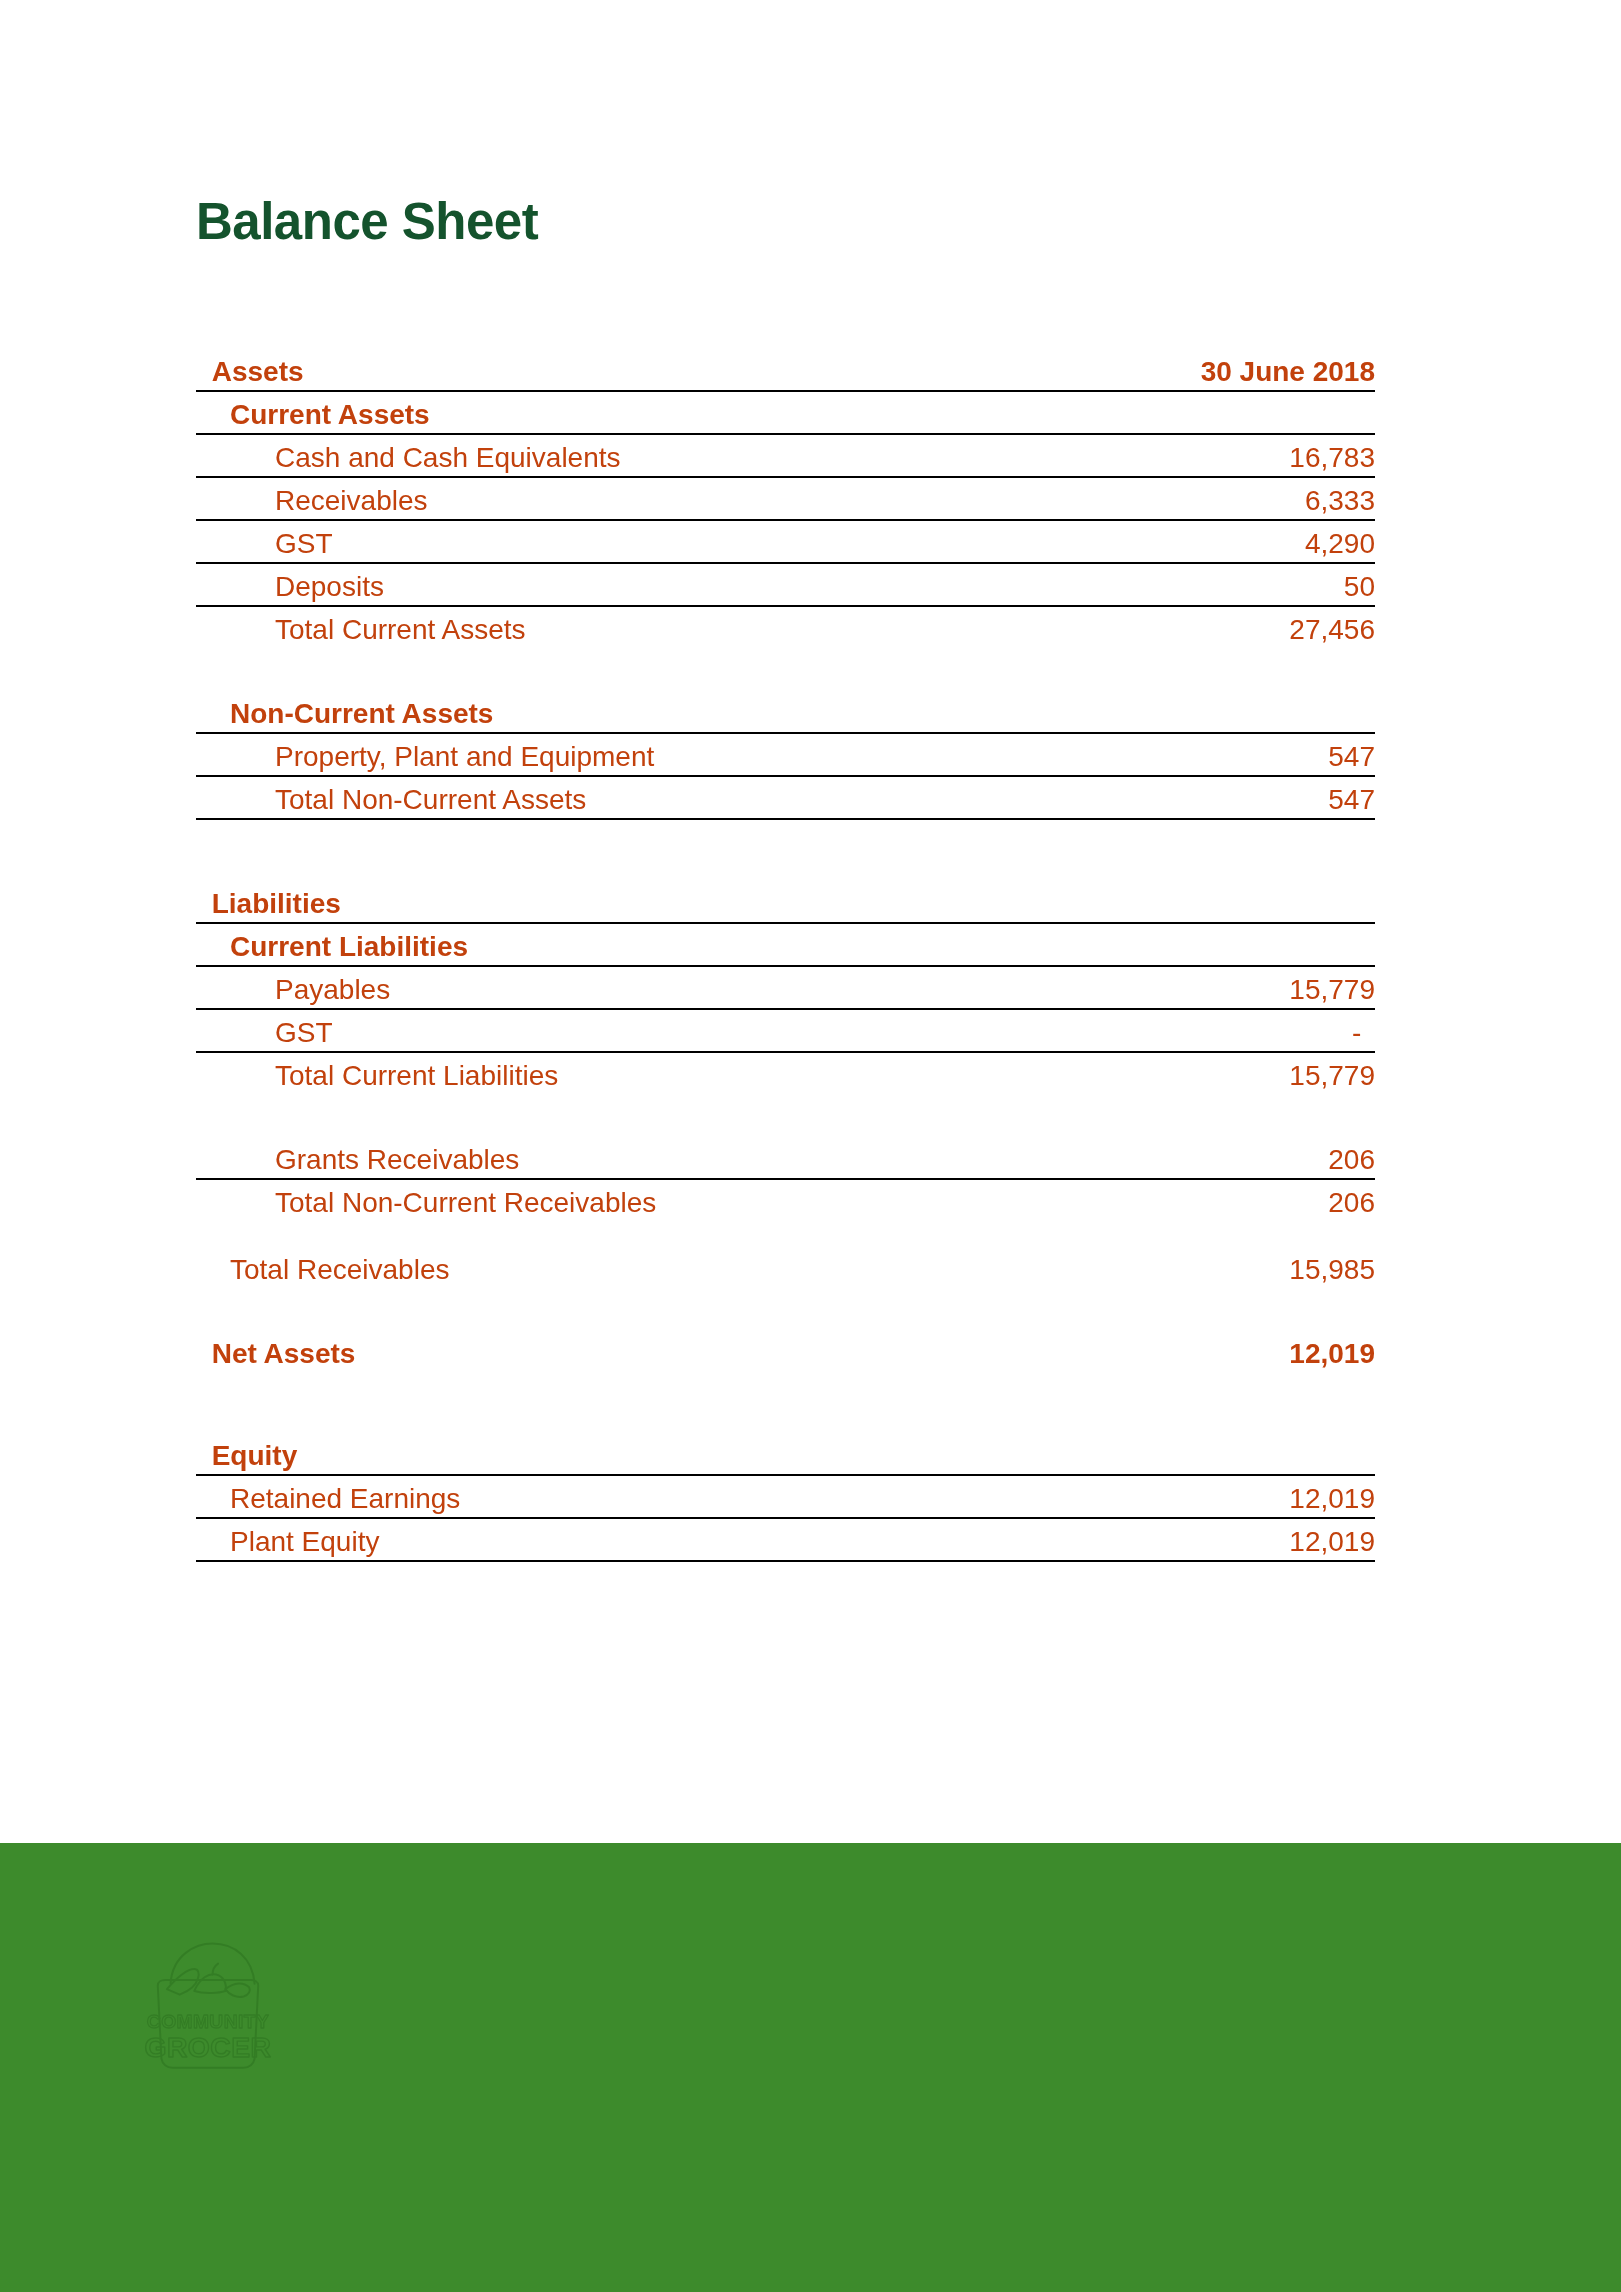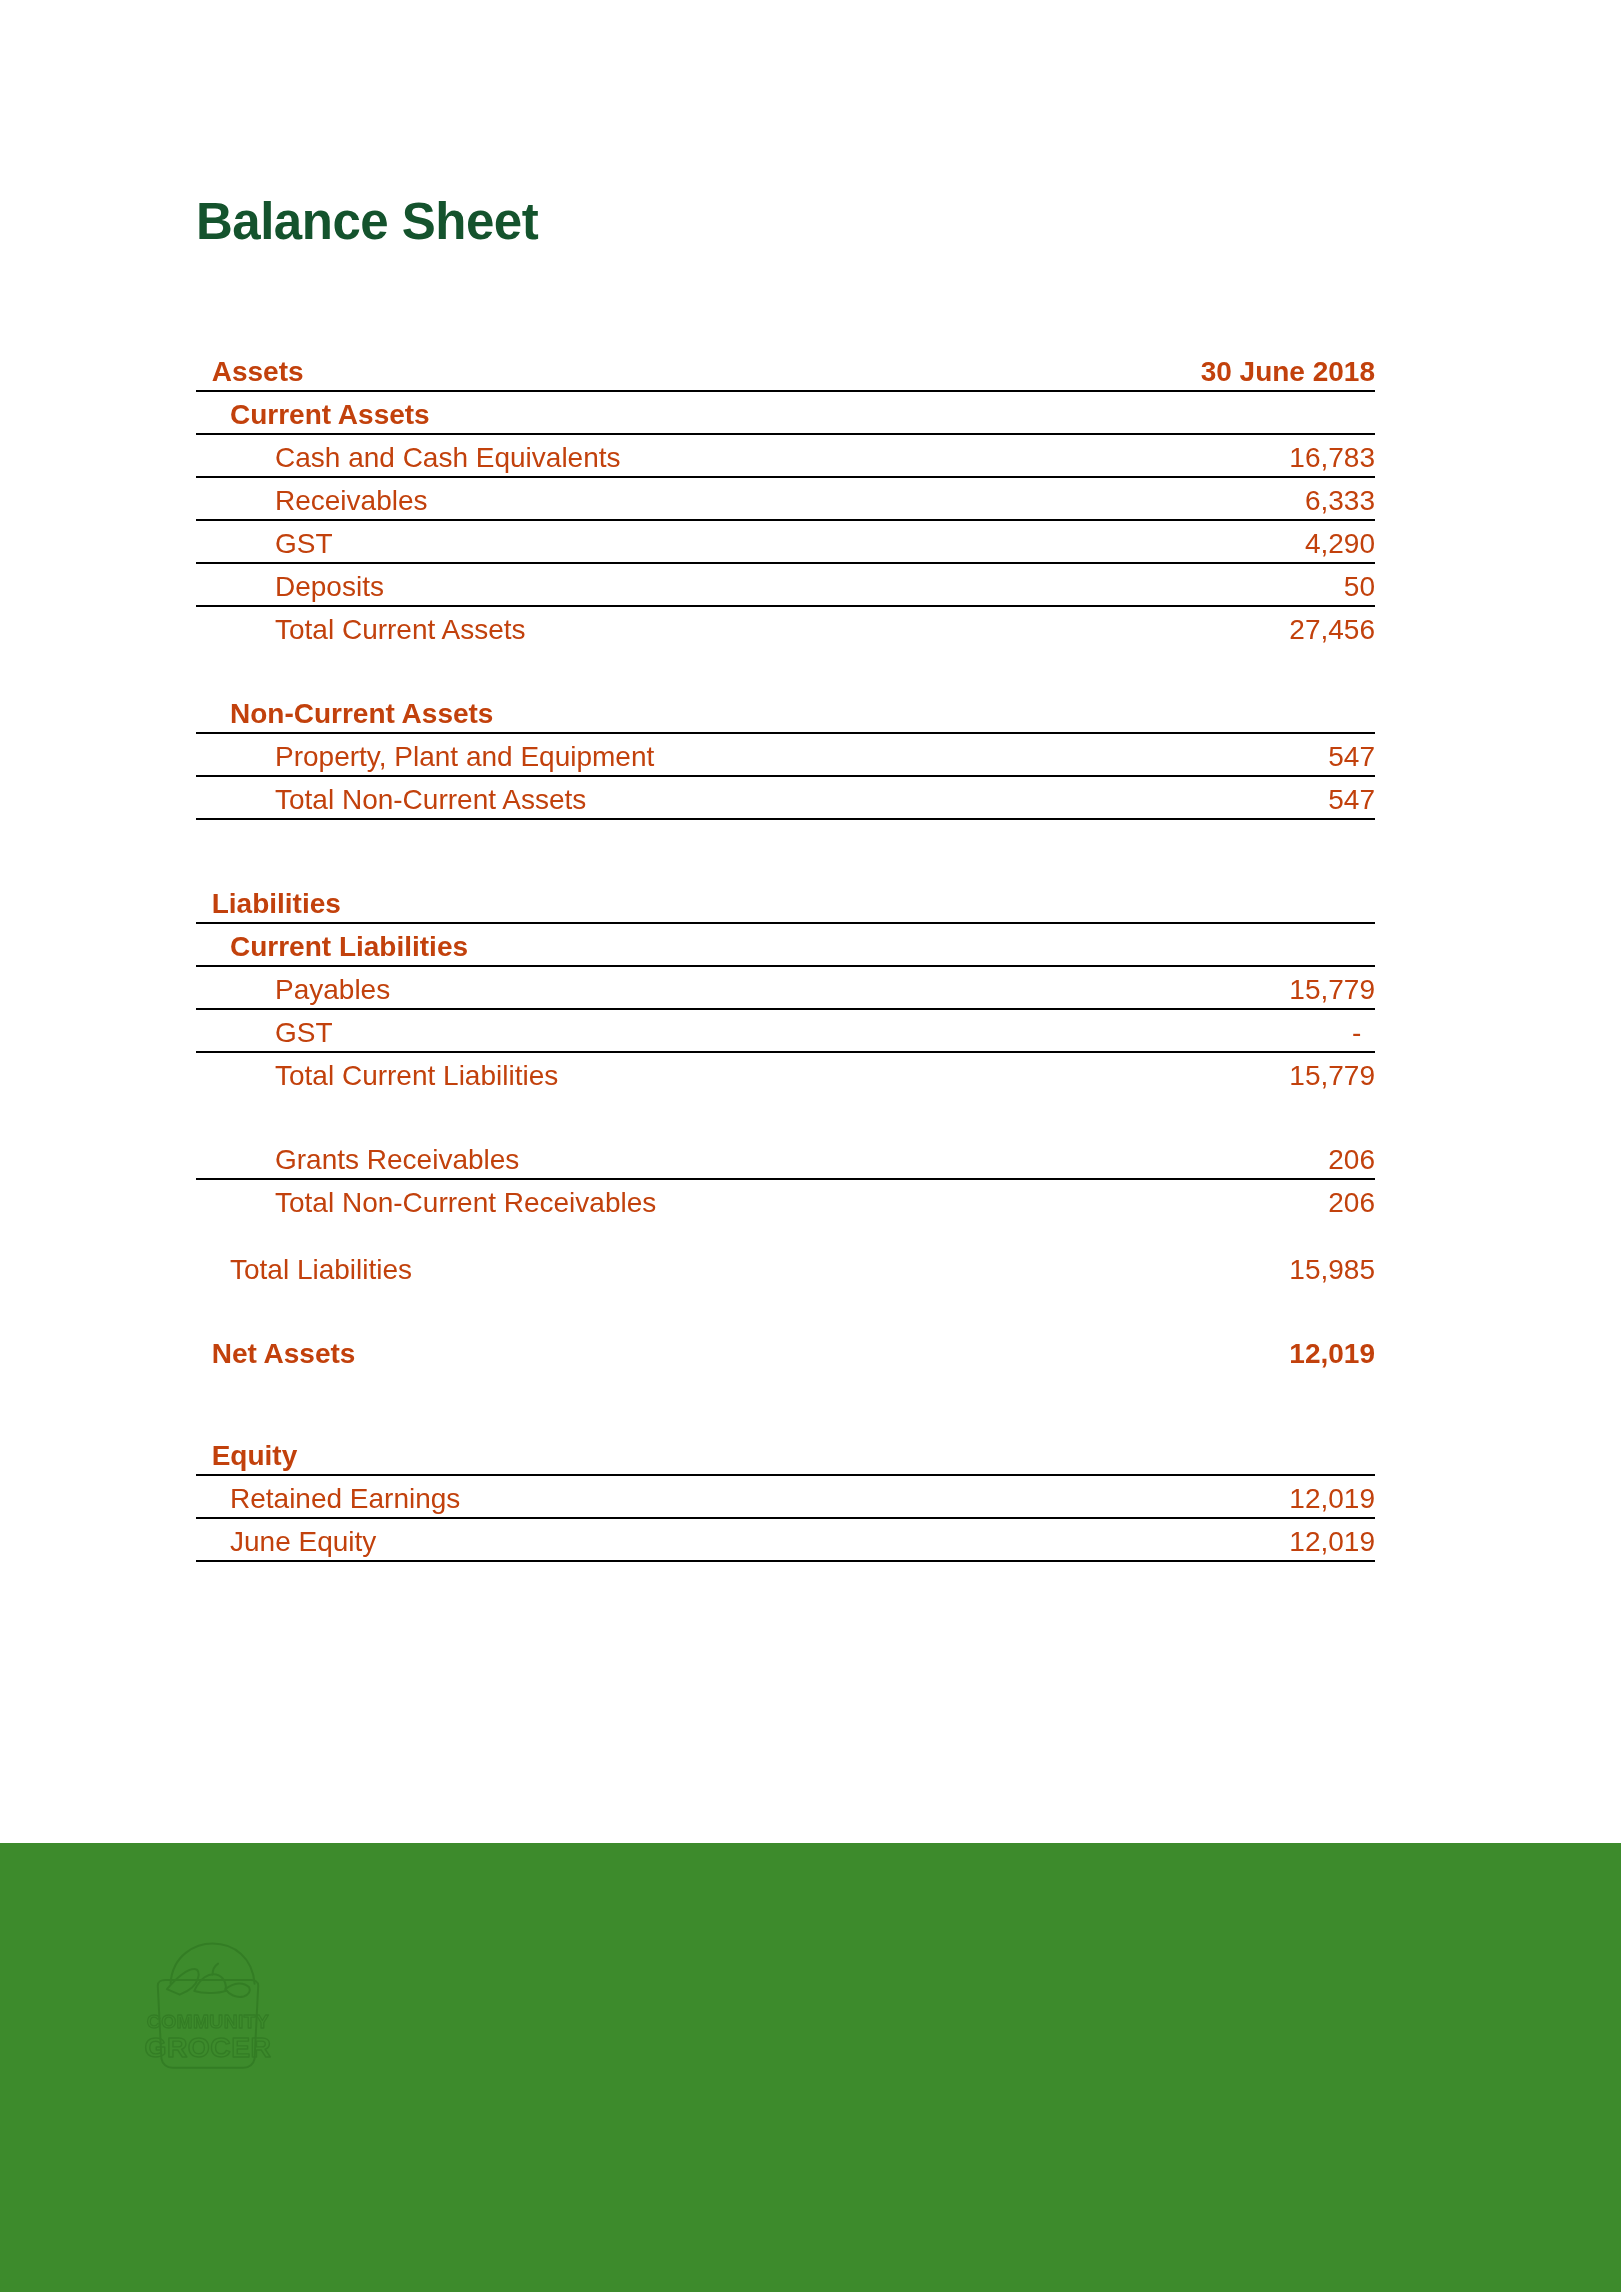--- a/index.html
+++ b/index.html
@@ -206,21 +206,21 @@
         <td class="label ind2">Total Non-Current Receivables</td>
         <td class="value">206</td>
       </tr>
 
       <tr class="spacer-sm ruled">
           <td></td>
           <td></td>
         </tr>
 
       <tr class="row total noline">
-        <td class="label ind1">Total Liabilities</td>
+        <td class="label ind1">Total Receivables</td>
         <td class="value">15,985</td>
       </tr>
 
       <tr class="spacer ruled">
           <td></td>
           <td></td>
         </tr>
 
       <tr class="row grand noline">
         <td class="label ind0">Net Assets</td>
@@ -234,21 +234,21 @@
 
       <tr class="row section-head ruled">
         <td class="label ind0">Equity</td>
         <td class="value"></td>
       </tr>
       <tr class="row ruled">
         <td class="label ind1">Retained Earnings</td>
         <td class="value">12,019</td>
       </tr>
       <tr class="row total ruled-thick">
-        <td class="label ind1">June Equity</td>
+        <td class="label ind1">Plant Equity</td>
         <td class="value">12,019</td>
       </tr>
 
     </tbody>
   </table>
 </div>
 
 <div id="footer-band">
   <div id="footer-logo">
     <svg viewBox="0 0 150 150" xmlns="http://www.w3.org/2000/svg">

